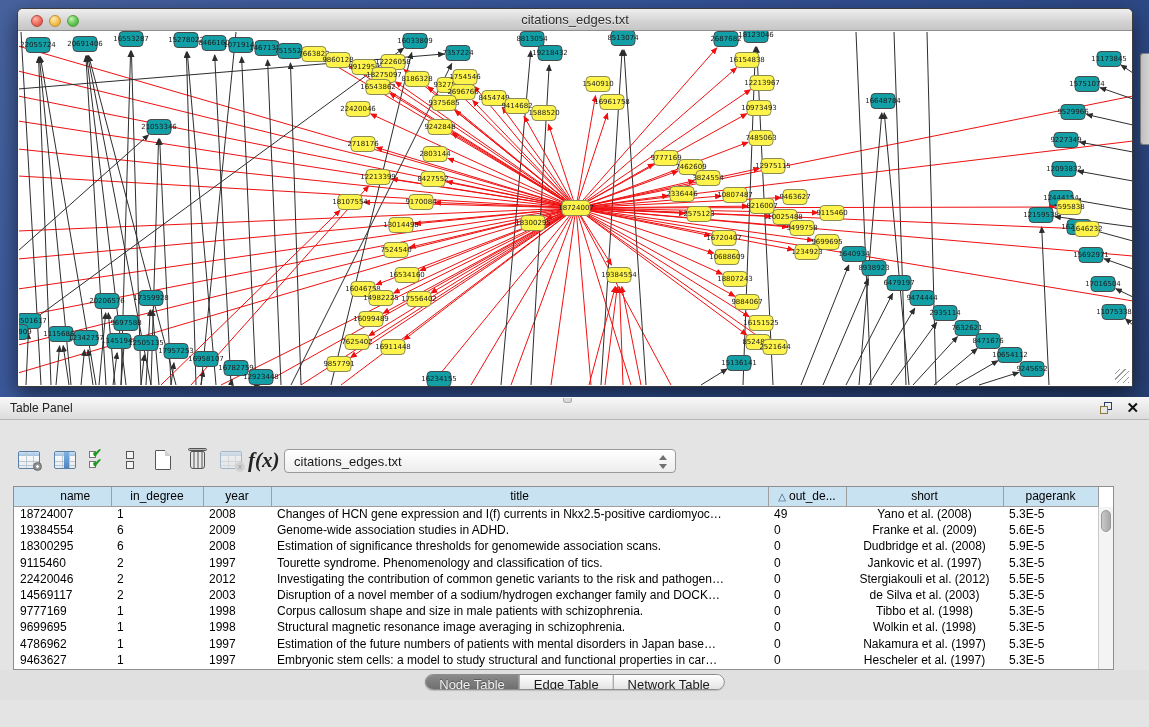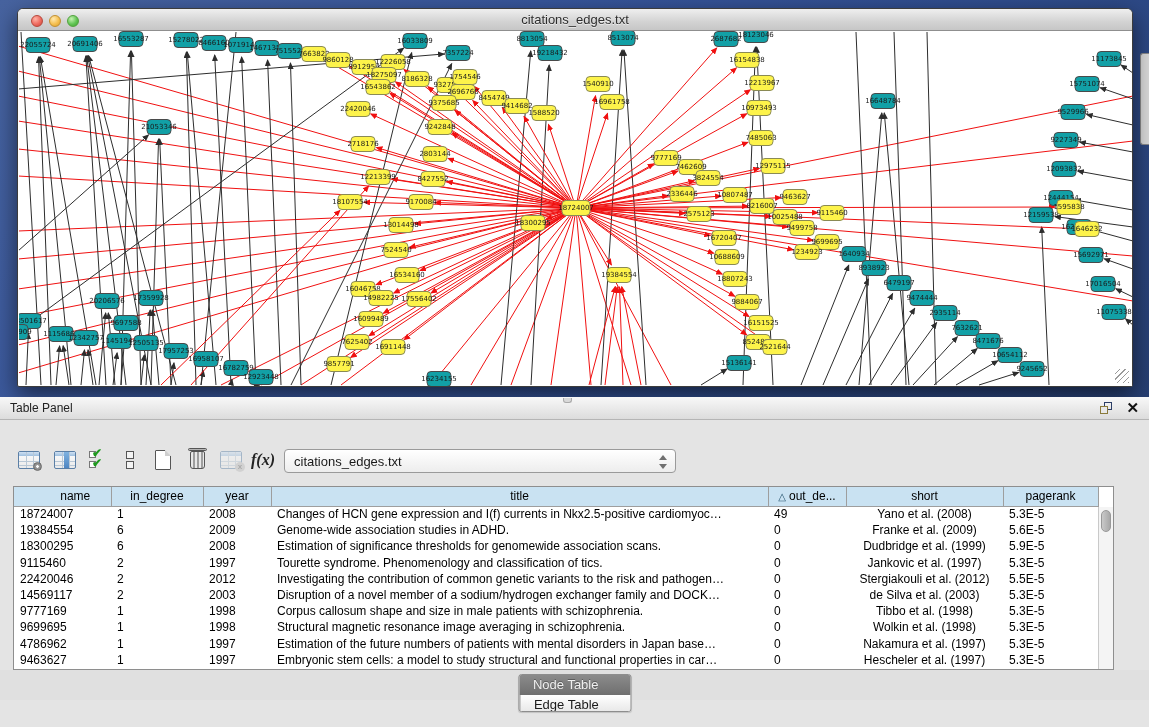--- a/index.html
+++ b/index.html
@@ -56,21 +56,21 @@
   .ic-doc{width:16px;height:20px;margin:4px auto;position:relative;background:#fff;border:1px solid #555;border-radius:1px;}
   .ic-doc .fold{position:absolute;right:-1px;top:-1px;width:0;height:0;
     border-left:6px solid #cfcfcf;border-top:6px solid #e4e4e4;}
   .ic-trash{width:15px;height:18px;margin:5px auto;position:relative;border:1px solid #555;border-radius:2px 2px 3px 3px;
     background:repeating-linear-gradient(90deg,#e8e8e8 0 2px,#9e9e9e 2px 4px);}
   .ic-trash .lid{position:absolute;left:-3px;top:-4px;width:19px;height:3px;background:#b5b5b5;border:1px solid #555;border-radius:2px;}
   .ic-dis{opacity:.45;}
   .ic-x{position:absolute;right:-4px;bottom:-4px;width:10px;height:10px;border-radius:50%;background:#bbb;
     color:#666;font-size:8px;font-weight:bold;text-align:center;line-height:10px;}
   .ic-fx{font-family:"Liberation Serif",serif;font-style:italic;font-weight:bold;
-    font-size:16px;color:#222;text-align:center;line-height:28px;}
+    font-size:21px;color:#222;text-align:center;line-height:28px;}
   
   .combo{position:absolute;left:284px;top:449px;width:392px;height:24px;border:1px solid #9a9a9a;border-radius:4px;
     background:linear-gradient(#ffffff,#ededed);box-shadow:inset 0 1px 0 #fff;}
   .combo-text{position:absolute;left:9px;top:4px;font-size:13px;color:#1a1a1a;}
   .combo-stepper{position:absolute;right:8px;top:4px;width:10px;height:16px;}
   .combo-stepper .up{position:absolute;left:2px;top:1px;width:0;height:0;
     border-left:4px solid transparent;border-right:4px solid transparent;border-bottom:5px solid #707070;}
   .combo-stepper .dn{position:absolute;left:2px;bottom:1px;width:0;height:0;
     border-left:4px solid transparent;border-right:4px solid transparent;border-top:5px solid #707070;}
   
@@ -81,22 +81,22 @@
     font-weight:normal;font-size:12px;text-align:center;padding:0 3px;overflow:hidden;white-space:nowrap;}
   table.dt th:first-child{border-left:none;}
   table.dt td{height:16.2px;padding:0 0 0 6px;overflow:hidden;white-space:nowrap;}
   table.dt td.ctr{text-align:center;padding:0;}
   .sort-tri{display:inline-block;margin-right:3px;color:#27556f;font-size:10px;}
   .vscroll{position:absolute;right:0;top:20px;bottom:0;width:15px;background:#f4f4f4;border-left:1px solid #c9c9c9;}
   .vthumb{position:absolute;left:2px;top:3px;width:10px;height:22px;border-radius:5px;
     background:linear-gradient(90deg,#c9c9c9,#a8a8a8);border:1px solid #999;}
   
   .tabstrip{position:absolute;left:0;top:670px;width:1149px;height:30px;background:#E0E0E0;}
-  .segctl{position:absolute;left:50%;top:4px;transform:translateX(-50%);height:38px;display:flex;
-    border:1px solid #8d8d8d;border-radius:3px;overflow:hidden;box-shadow:0 1px 1px rgba(0,0,0,.15);flex-direction:column;}
+  .segctl{position:absolute;left:50%;top:4px;transform:translateX(-50%);height:16px;display:flex;
+    border:1px solid #8d8d8d;border-radius:10px;overflow:hidden;box-shadow:0 1px 1px rgba(0,0,0,.15);}
   .seg{padding:0 14px;font-size:13px;line-height:20px;color:#1a1a1a;
     background:linear-gradient(#ffffff,#e3e3e3);border-left:1px solid #9a9a9a;}
   .seg:first-child{border-left:none;}
   .seg.active{background:linear-gradient(#8b8b8b,#6f6f6f);color:#efefef;text-shadow:0 -1px 0 rgba(0,0,0,.3);}
   
   .statusbar{position:absolute;left:0;top:700px;width:1149px;height:27px;
     background:linear-gradient(#ececec,#d6d6d6);border-top:1px solid #a5a5a5;}
   .mem{position:absolute;right:34px;top:6px;font-size:12px;color:#222;}
   .memdot{position:absolute;right:12px;top:5px;width:15px;height:15px;border-radius:50%;
     background:radial-gradient(circle at 35% 30%,#c9f0a8,#6ecb4e 55%,#3f9e2d);border:1px solid #6b9e56;}
@@ -877,21 +877,21 @@
             <td>0</td>
             <td class="ctr">Franke et al. (2009)</td>
             <td>5.6E-5</td>
           </tr>
           <tr>
             <td>18300295</td>
             <td>6</td>
             <td>2008</td>
             <td>Estimation of significance thresholds for genomewide association scans.</td>
             <td>0</td>
-            <td class="ctr">Dudbridge et al. (1999)</td>
+            <td class="ctr">Dudbridge et al. (2008)</td>
             <td>5.9E-5</td>
           </tr>
           <tr>
             <td>9115460</td>
             <td>2</td>
             <td>1997</td>
             <td>Tourette syndrome. Phenomenology and classification of tics.</td>
             <td>0</td>
             <td class="ctr">Jankovic et al. (1997)</td>
             <td>5.3E-5</td>

